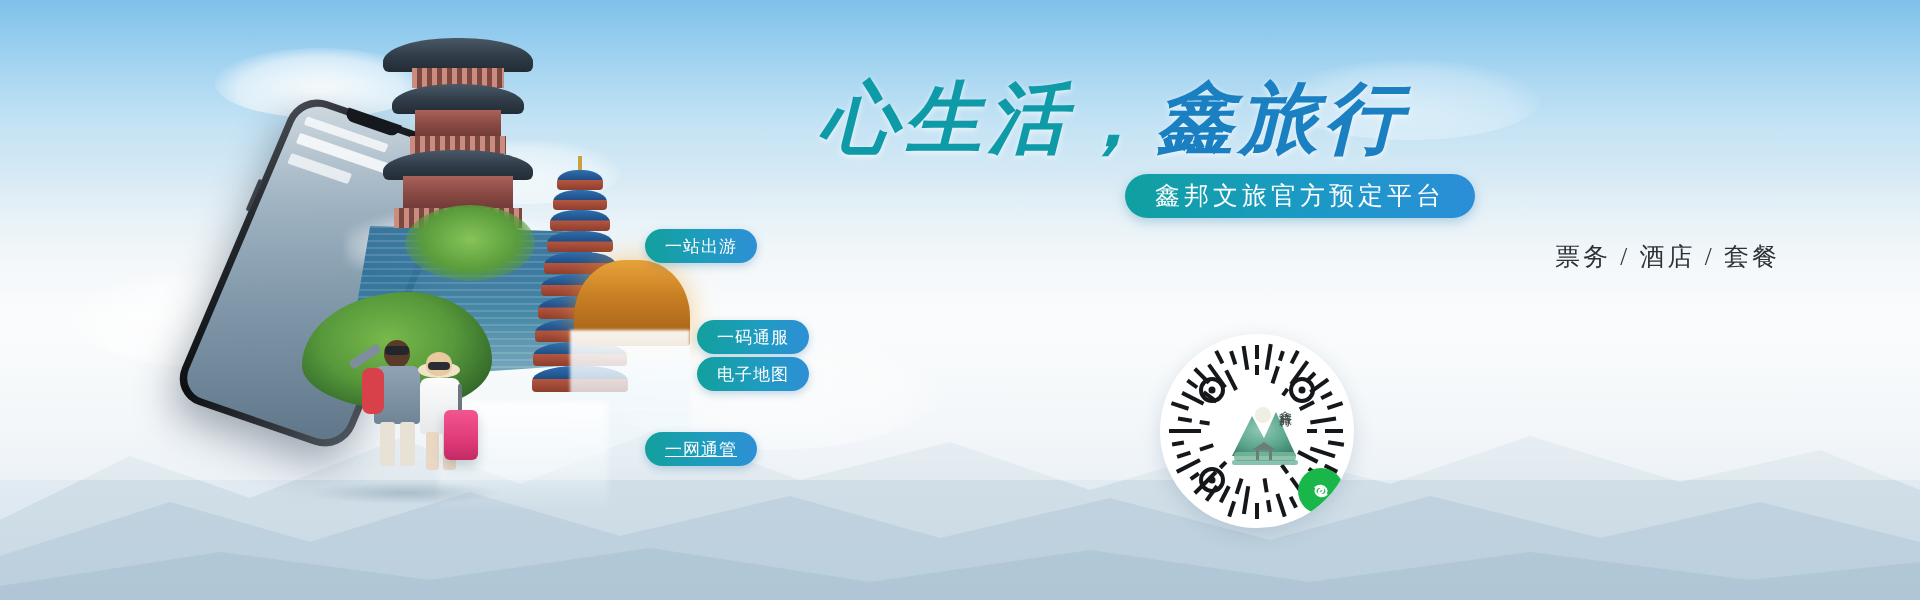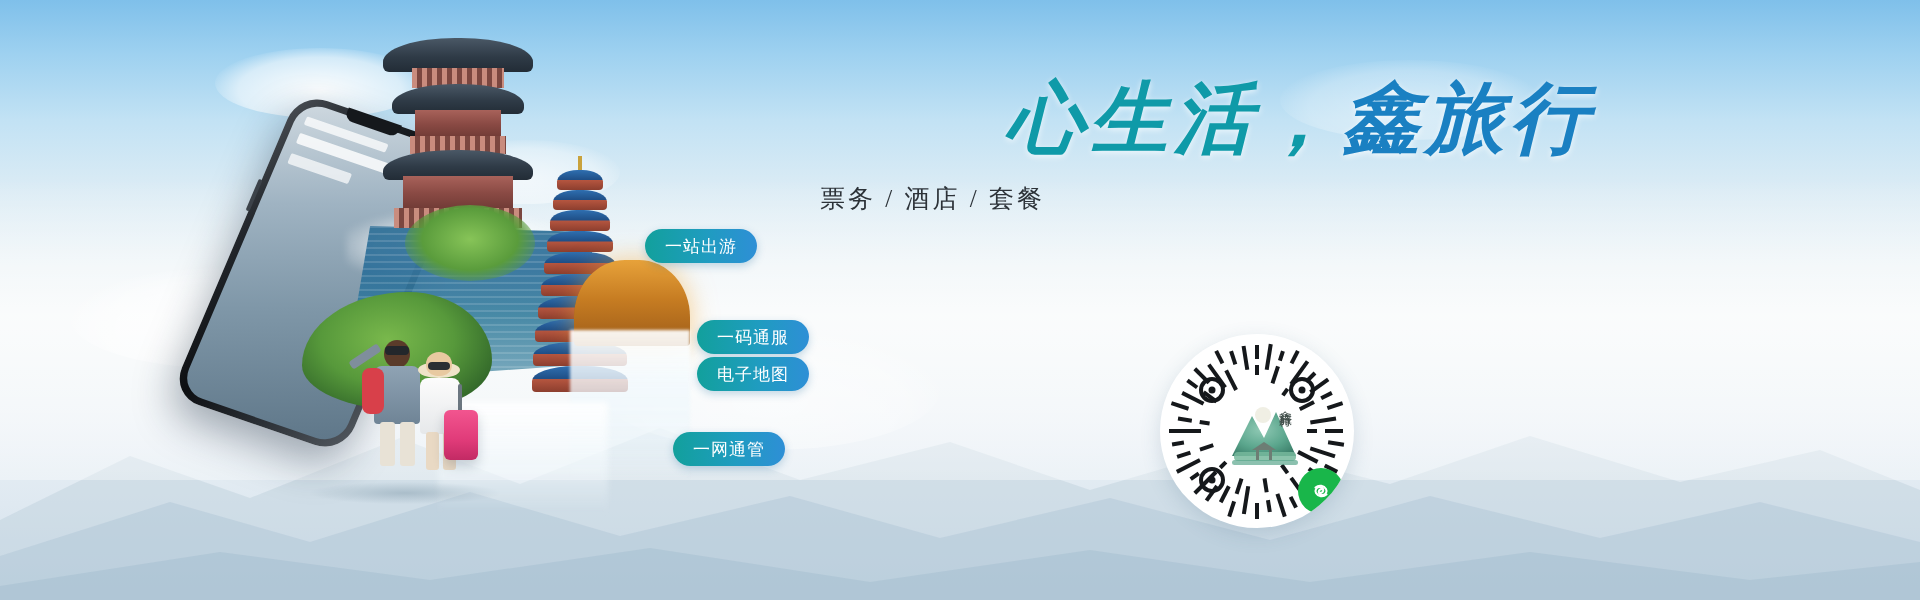--- a/index.html
+++ b/index.html
@@ -192,27 +192,27 @@
     border-radius:17px;
     background:linear-gradient(to right,#12a09c 0%,#1f9cc0 55%,#2e8fd6 100%);
     color:#ffffff;
     font-size:17px; letter-spacing:1px;
     white-space:nowrap;
     box-shadow:0 3px 9px rgba(30,110,160,.26);
   }
   .pill.p1 { left:645px; top:229px; }
   .pill.p2 { left:697px; top:284px;margin-top:36px; }
   .pill.p3 { left:697px; top:357px; }
-  .pill.p4 { left:673px; top:432px; }
+  .pill.p4 { left:645px; top:432px;text-decoration:underline; }
 
   
   .right-block { position:absolute; left:820px; top:78px; width:960px; }
 
   .headline {
-    text-align:center;
+    text-align:left;
     font-family:"Liberation Serif", serif;
     font-size:78px;
     font-weight:700;
     letter-spacing:6px;
     line-height:1.05;
     font-style:italic;
     white-space:nowrap;
     text-shadow:0 2px 6px rgba(255,255,255,.7);
   }
   .headline .hl-a { color:#0f9aa8; }
@@ -222,21 +222,21 @@
   .badge {
     display:inline-flex; align-items:center; justify-content:center;
     height:44px; padding:0 30px;
     border-radius:22px;
     background:linear-gradient(to right,#10a0a0 0%,#1a9ac4 50%,#2b8ed8 100%);
     color:#ffffff;
     font-size:25px; letter-spacing:4px; white-space:nowrap;
     box-shadow:0 4px 12px rgba(30,120,170,.28);
   }
 
-  .services { margin-top:20px; text-align:left; }
+  .services { margin-top:20px; text-align:right; }
   .svc-line {
     font-family:"Liberation Serif", serif;
     color:#2c3238;
     font-size:25px;
     letter-spacing:3px;
     line-height:1.55;
     white-space:nowrap;
   }
 
   
@@ -369,20 +369,25 @@
   </div>
   <div class="pill p4">
     <span>一网通管</span>
   </div>
 
   <div class="right-block">
     <div class="headline">
       <span class="hl-a">心生活，</span><span class="hl-b">鑫旅行</span>
     </div>
 
+    <div class="badge-wrap">
+      <div class="badge">
+        <span>鑫邦文旅官方预定平台</span>
+      </div>
+    </div>
 
     <div class="services">
       <div class="svc-line">票务 / 酒店 / 套餐</div>
     </div>
   </div>
 
   <div class="qr-wrap">
     <svg width="194" height="194" viewBox="0 0 194 194" aria-hidden="true">
       <defs>
         <radialGradient id="mtn" cx="45%" cy="40%" r="70%">

